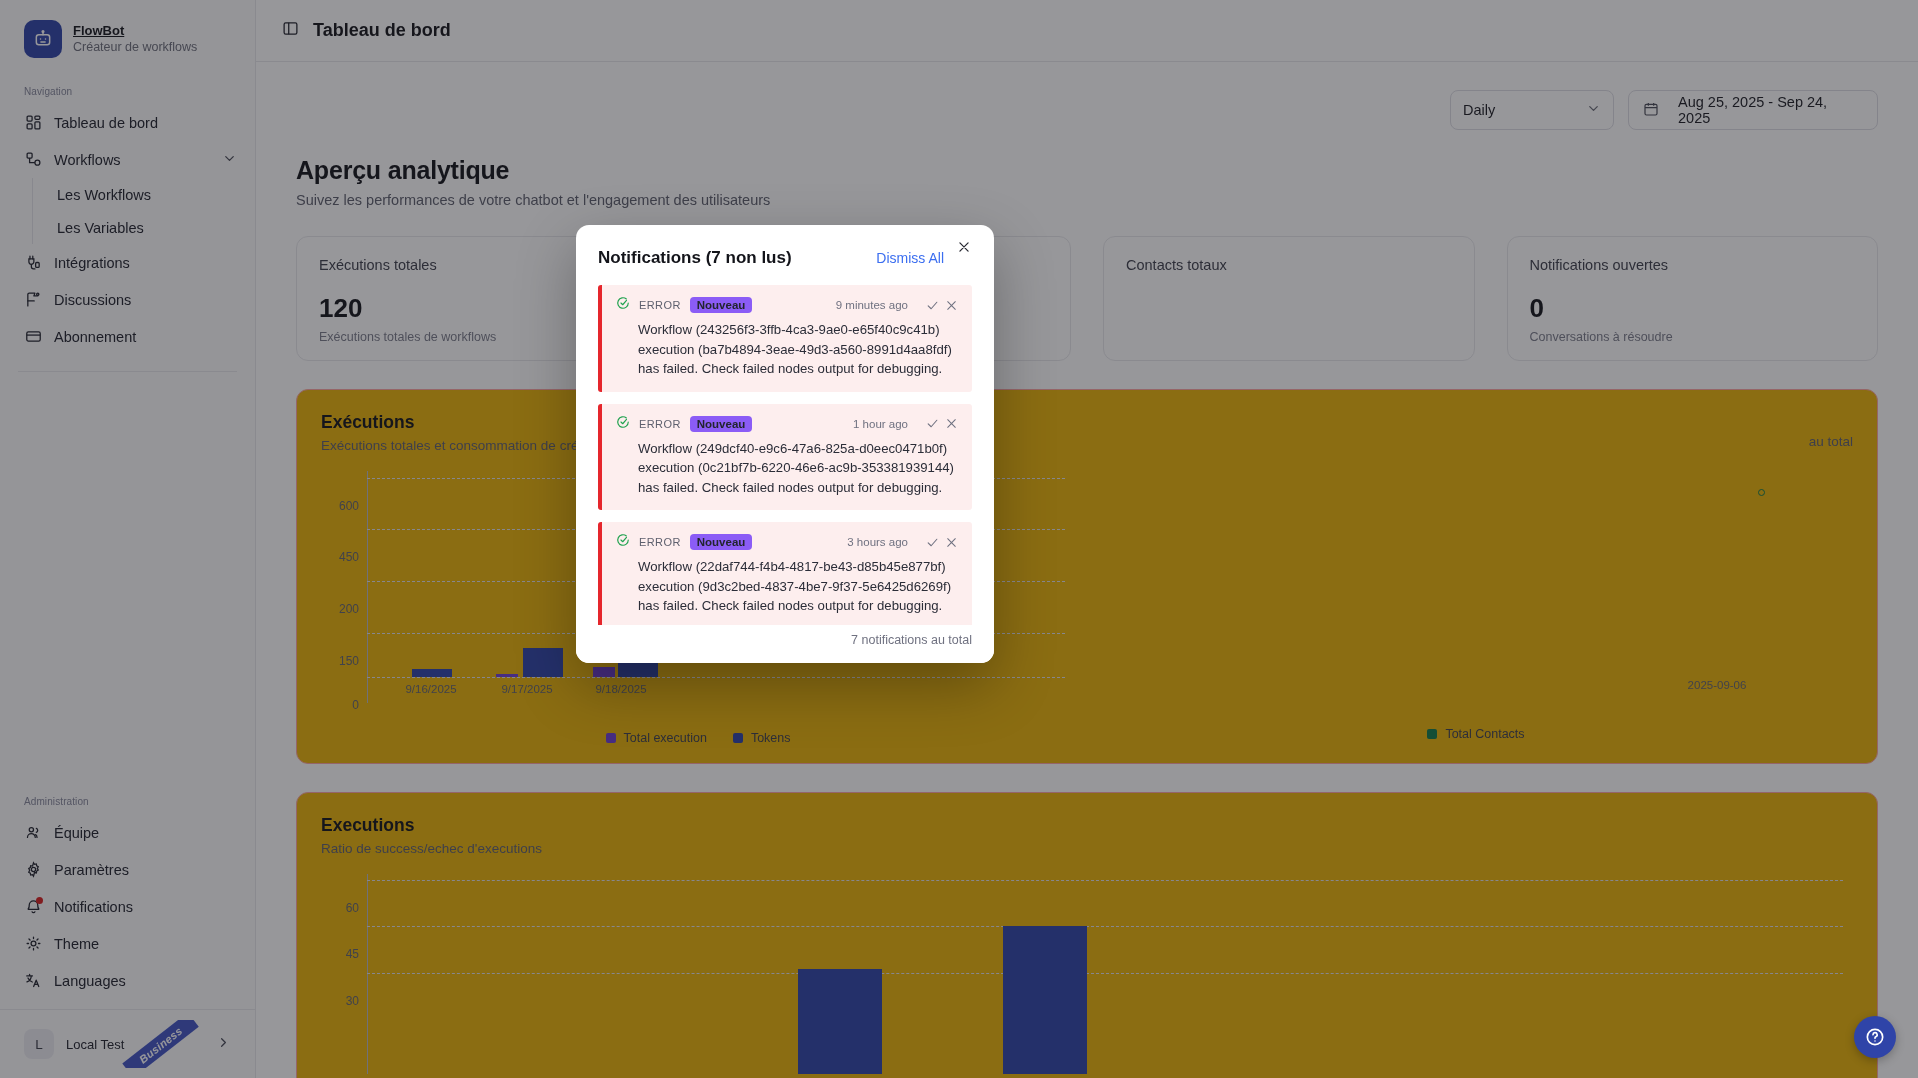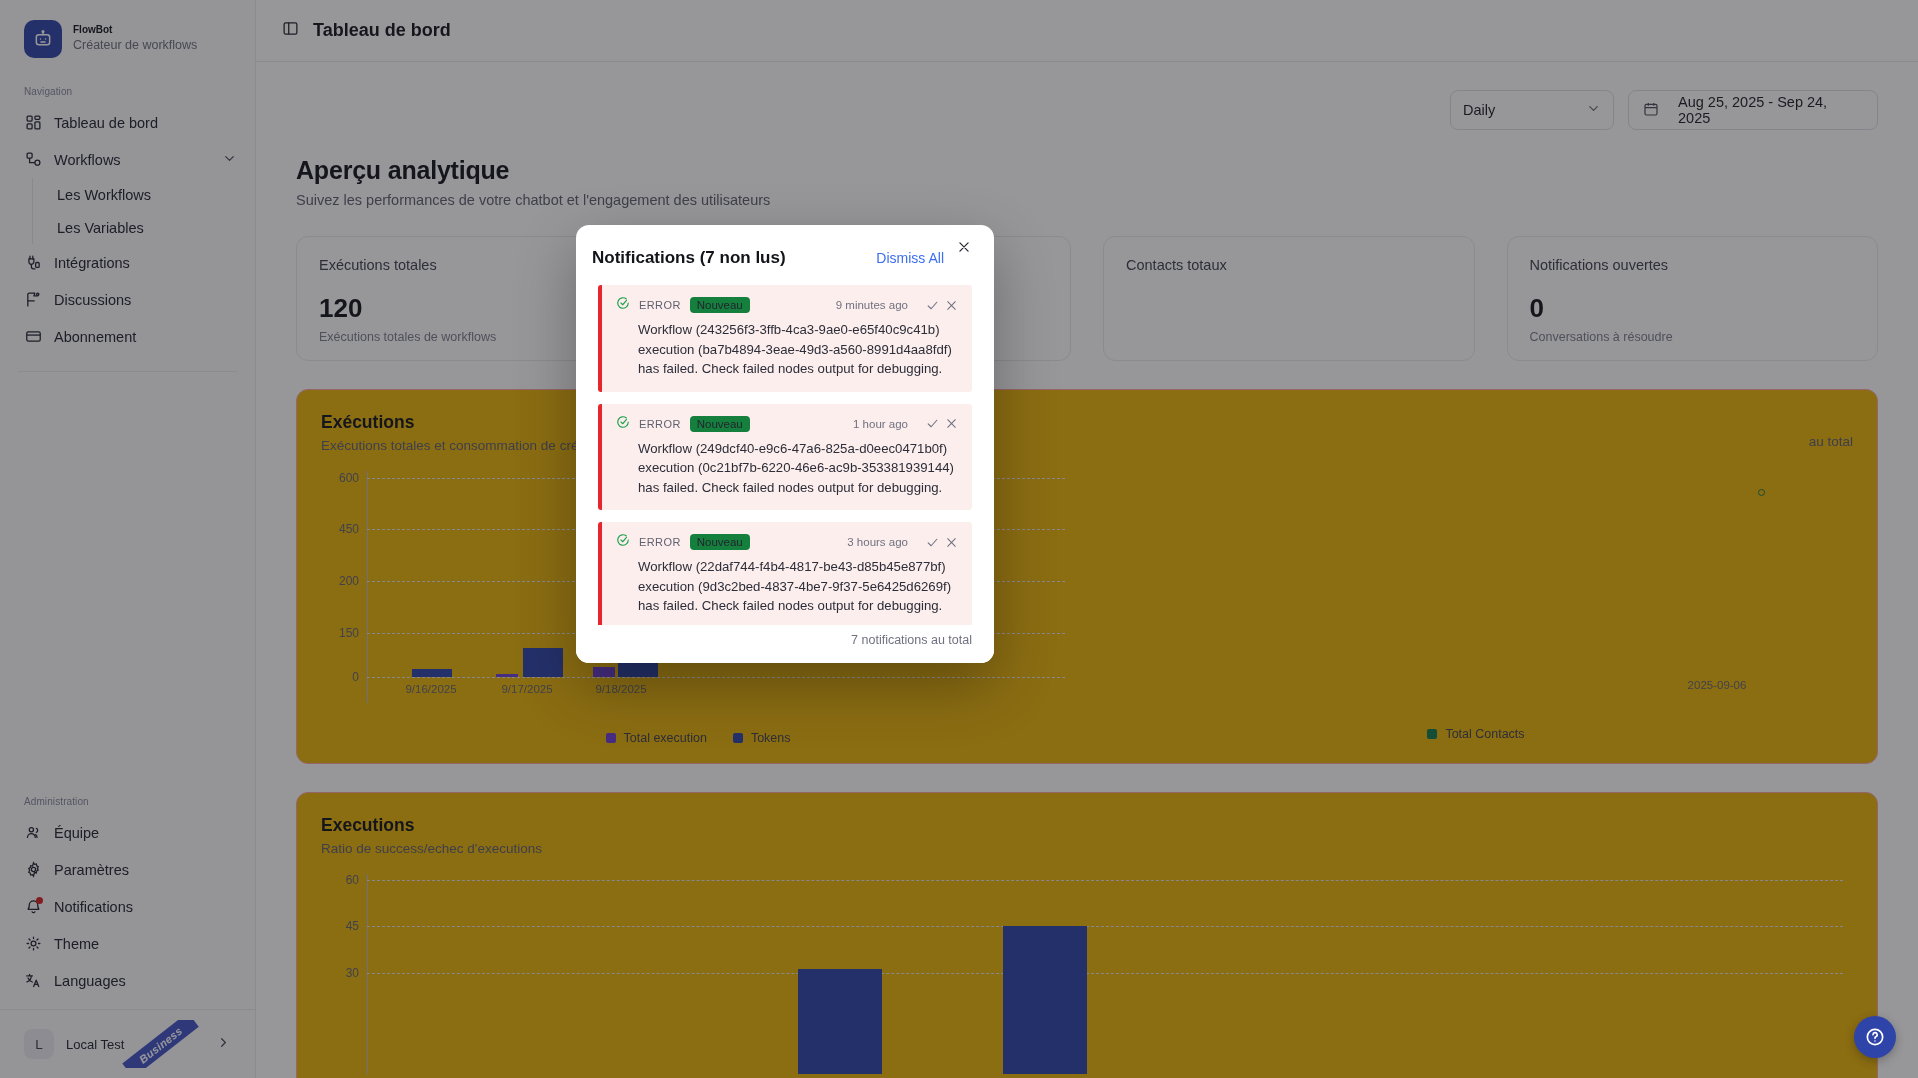--- a/index.html
+++ b/index.html
@@ -20,21 +20,21 @@
     display: flex; flex-direction: column;
   }
   .brand { display: flex; align-items: center; gap: 11px; padding: 6px 20px 0 24px; }
   .brand-logo {
     width: 38px; height: 38px; border-radius: 10px;
     background: #2f44a8;
     display: flex; align-items: center; justify-content: center;
     flex: 0 0 auto;
   }
   .brand-txt { display: flex; flex-direction: column; line-height: 1.25; }
-  .brand-name { font-size: 10px; font-weight: 700; color: #15161c; }
+  .brand-name { font-size: 13px; font-weight: 700; color: #15161c; text-decoration: underline; }
   .brand-sub { font-size: 12.5px; color: #6d6f7b; margin-top: 1px; }
 
   .sec-label {
     font-size: 10px; color: #85879a; padding: 0 24px; margin-top: 28px; margin-bottom: 7px;
     letter-spacing: .1px;
   }
   .nav { display: flex; flex-direction: column; }
   .nav-item {
     display: flex; align-items: center; gap: 12px;
     height: 37px; padding: 0 18px 0 24px; cursor: pointer;
@@ -120,21 +120,21 @@
   .card {
     border: 1px solid #fca5a5; border-radius: 12px; background: #eab308;
     margin-top: 28px; padding: 22px 24px 18px 24px;
   }
   .card-title { font-size: 17.5px; font-weight: 700; color: #13141a; }
   .card-sub { font-size: 13.5px; color: #5e606e; margin-top: 5px; }
 
   .chart { position: relative; height: 232px; margin-top: 18px; }
   .ylab {
     position: absolute; left: 0; width: 38px; text-align: right;
-    font-size: 12px; color: #62646f; transform: translateY(-50%);
+    font-size: 12px; color: #62646f; transform: translateY(-50%); margin-top: 28px;
   }
   .gridline { position: absolute; left: 46px; right: 10px; border-top: 1px dashed #e2e2e8; }
   .axis-v { position: absolute; left: 46px; top: 0; bottom: 0; width: 1px; background: #b9bac3; }
   .plot { position: absolute; left: 47px; right: 10px; top: 0; bottom: 0; }
   .bar { position: absolute; bottom: 0; background: #2f44a8; }
   .bar.purple { background: #6d3fd4; }
   .xlab {
     position: absolute; font-size: 11.5px; color: #62646f;
     transform: translateX(-50%); white-space: nowrap;
   }
@@ -153,39 +153,39 @@
     position: absolute; inset: 0; background: rgba(24,25,31,.45); z-index: 40;
   }
   .modal {
     position: absolute; z-index: 50;
     left: 576px; top: 225px; width: 418px; height: 438px;
     background: #fff; border-radius: 13px;
     box-shadow: 0 22px 60px rgba(0,0,0,.30);
     display: flex; flex-direction: column; overflow: hidden;
   }
   .modal-head {
-    display: flex; align-items: center; padding: 23px 22px 8px 16px; position: relative;
+    display: flex; align-items: center; padding: 23px 22px 8px 22px; position: relative;
   }
   .modal-title { font-size: 17px; font-weight: 700; color: #13141a; }
   .dismiss-all {
     margin-left: auto; font-size: 14px; color: #3b6ef0; cursor: pointer; margin-right: 28px;
   }
   .modal-close {
     position: absolute; right: 18px; top: 10px; width: 24px; height: 24px;
     display: flex; align-items: center; justify-content: center; cursor: pointer; color: #2b2c35;
   }
   .notif-list { flex: 1 1 auto; overflow: hidden; padding: 9px 22px 0 22px; }
   .notif {
     background: #fdeeee; border-left: 4px solid #e5262c; border-radius: 3px;
     padding: 11px 14px 13px 14px; margin-bottom: 12px; position: relative;
   }
   .notif-top { display: flex; align-items: center; gap: 9px; }
   .sev { font-size: 11px; color: #5e606e; letter-spacing: .4px; }
   .badge {
-    font-size: 11.5px; font-weight: 400; color: #22242e; background: #15803d;
+    font-size: 11.5px; font-weight: 700; color: #22242e; background: #8b5cf6;
     border-radius: 4px; padding: 2px 7px;
   }
   .ago { margin-left: auto; font-size: 11.5px; color: #6f7180; }
   .nact { display: flex; align-items: center; gap: 6px; margin-left: 9px; }
   .nact span { cursor: pointer; color: #6f7180; display: flex; }
   .notif-body {
     font-size: 13.2px; color: #2b2d38; line-height: 1.48; margin-top: 6px; padding-left: 22px;
   }
   .modal-foot {
     padding: 8px 22px 16px 22px; text-align: right; font-size: 12.5px; color: #6f7180;

